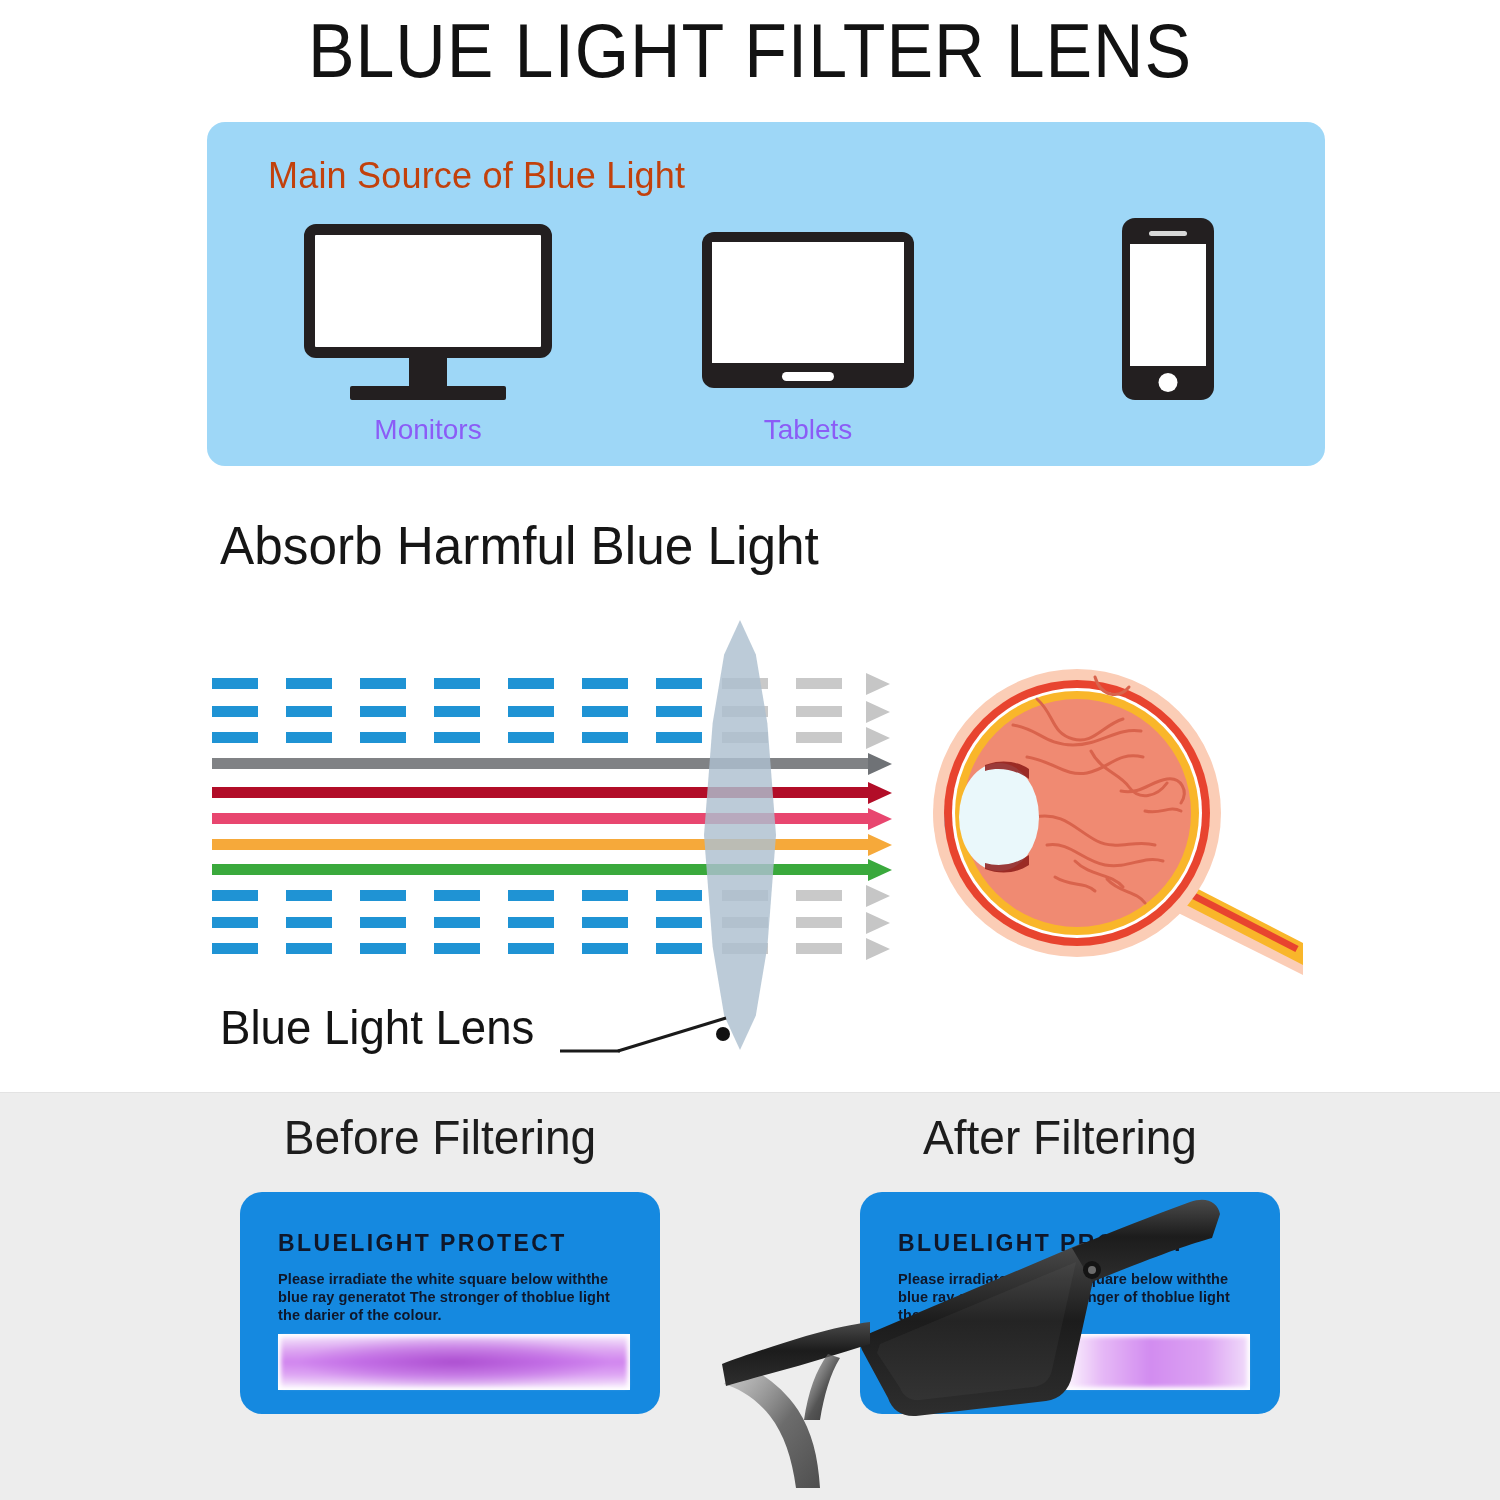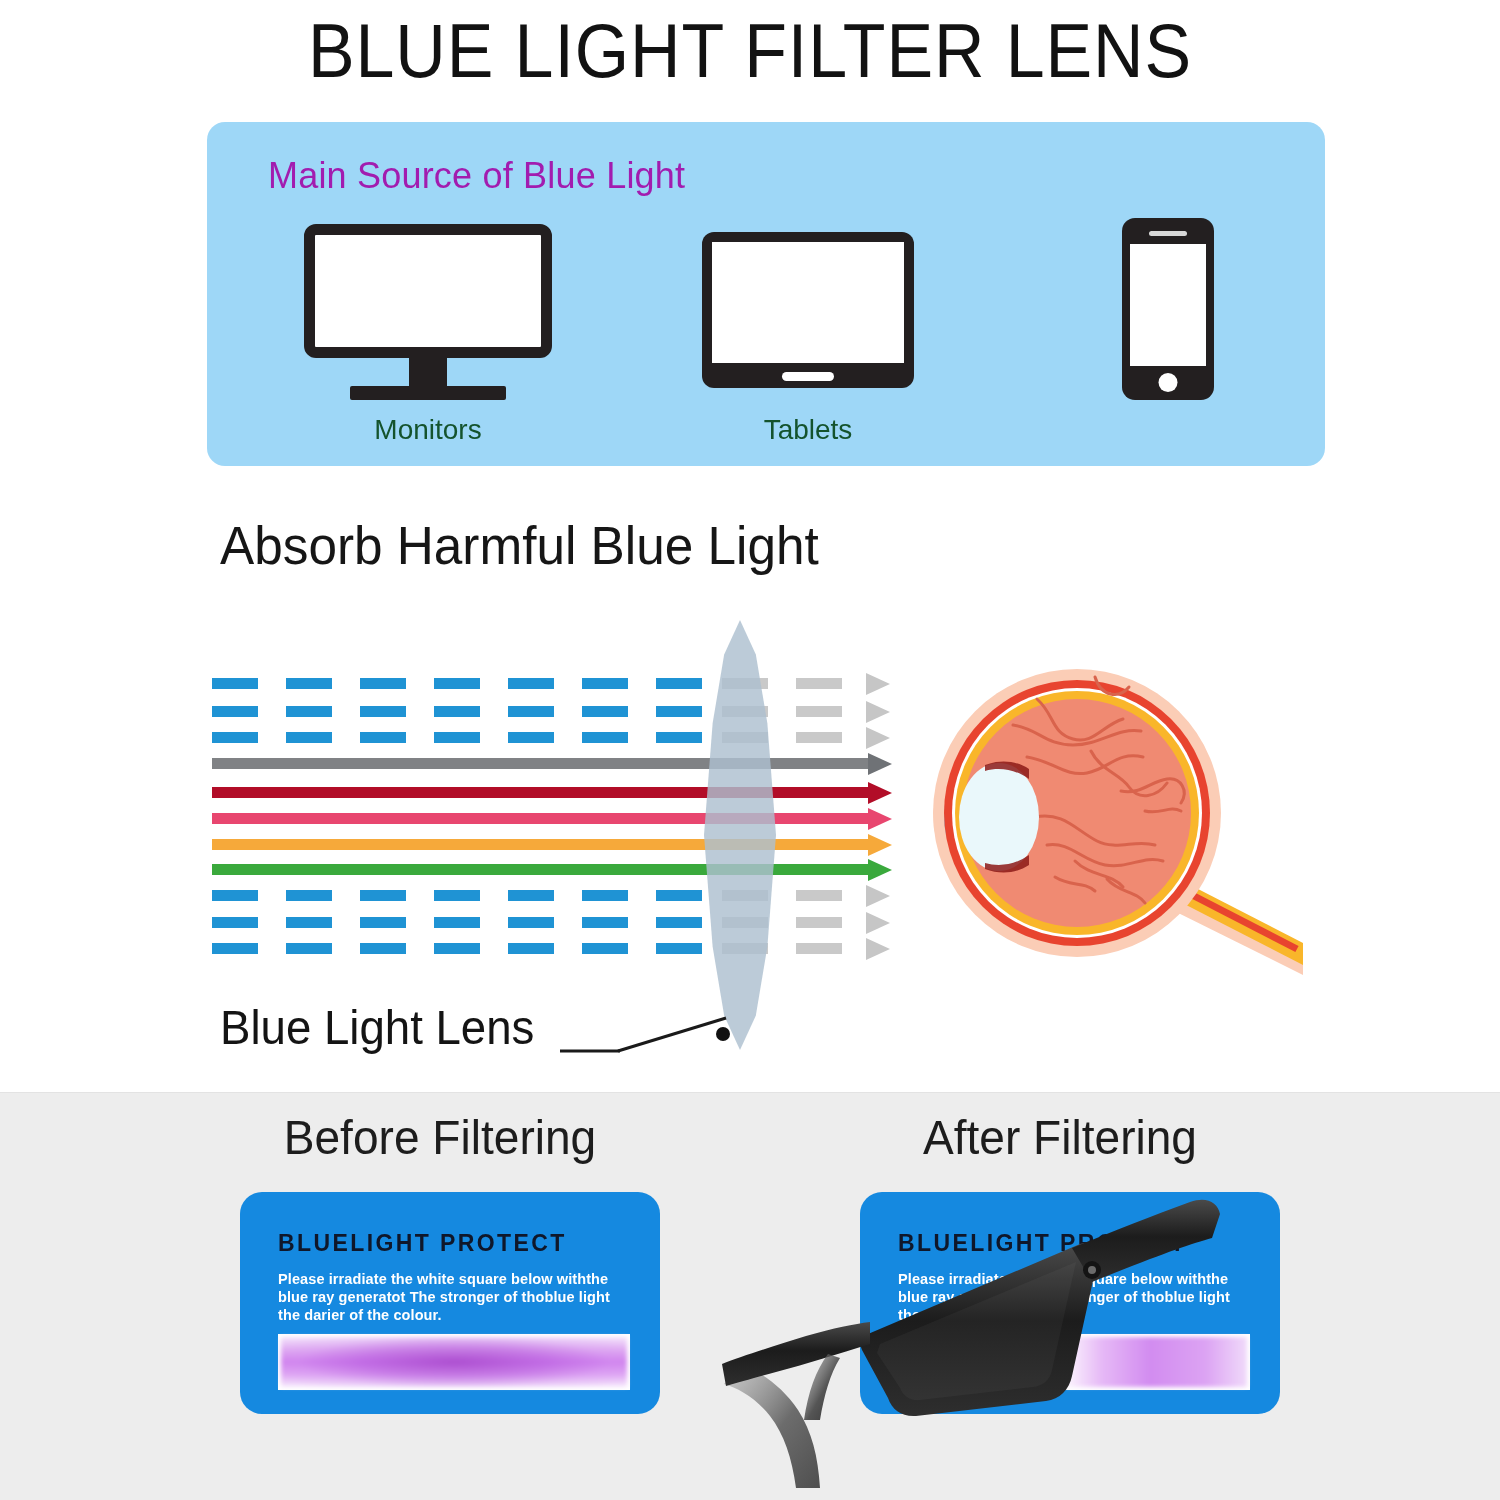--- a/index.html
+++ b/index.html
@@ -18,27 +18,27 @@
     font-family:"Liberation Sans Narrow","Liberation Sans",sans-serif;
     transform:scaleX(.92);transform-origin:50% 50%;
   }
 
   
   #source-panel{
     left:207px;top:122px;width:1118px;height:344px;
     background:#9ed7f7;border-radius:18px;
   }
   #source-panel-title{
-    left:268px;top:155px;font-size:36px;color:#a21caf;
+    left:268px;top:155px;font-size:36px;color:#c2410c;
     letter-spacing:.2px;
   }
   .device-col{top:218px;width:300px;text-align:center;}
   .device-label{
     position:absolute;left:0;width:100%;top:196px;
-    font-size:28px;color:#14532d;text-align:center;
+    font-size:28px;color:#8b5cf6;text-align:center;
   }
   .device-art{position:relative;width:100%;height:186px;}
 
   
   .mon-body{
     position:absolute;left:50%;top:6px;transform:translateX(-50%);
     width:248px;height:134px;border:11px solid #231f20;border-radius:12px;
     background:#fff;box-sizing:border-box;
   }
   .mon-neck{
@@ -146,21 +146,21 @@
   .cmp-card{
     position:absolute;top:100px;width:420px;height:222px;
     background:#1589e0;border-radius:22px;overflow:hidden;
   }
   .cmp-head{
     position:absolute;left:38px;top:38px;font-size:23px;font-weight:bold;
     color:#0f172a;letter-spacing:2.4px;
   }
   .cmp-body{
     position:absolute;left:38px;top:78px;width:352px;font-size:14.5px;
-    font-weight:bold;line-height:18px;color:#ffffff;letter-spacing:.1px;
+    font-weight:bold;line-height:18px;color:#0f172a;letter-spacing:.1px;
   }
   .cmp-strip-frame{
     position:absolute;left:38px;top:142px;width:352px;height:56px;
     background:#fff;padding:3px;box-sizing:border-box;
   }
   .cmp-strip{
     position:relative;width:100%;height:100%;overflow:hidden;
     background:
       radial-gradient(ellipse 60% 70% at 50% 50%, rgba(150,45,190,.62) 0%, rgba(170,70,215,.42) 45%, rgba(200,130,235,.18) 75%, rgba(255,255,255,0) 100%),
       linear-gradient(180deg,#f3e3fb 0%,#dfa9f2 28%,#d285ef 50%,#e0a9f4 75%,#f6eafc 100%);

